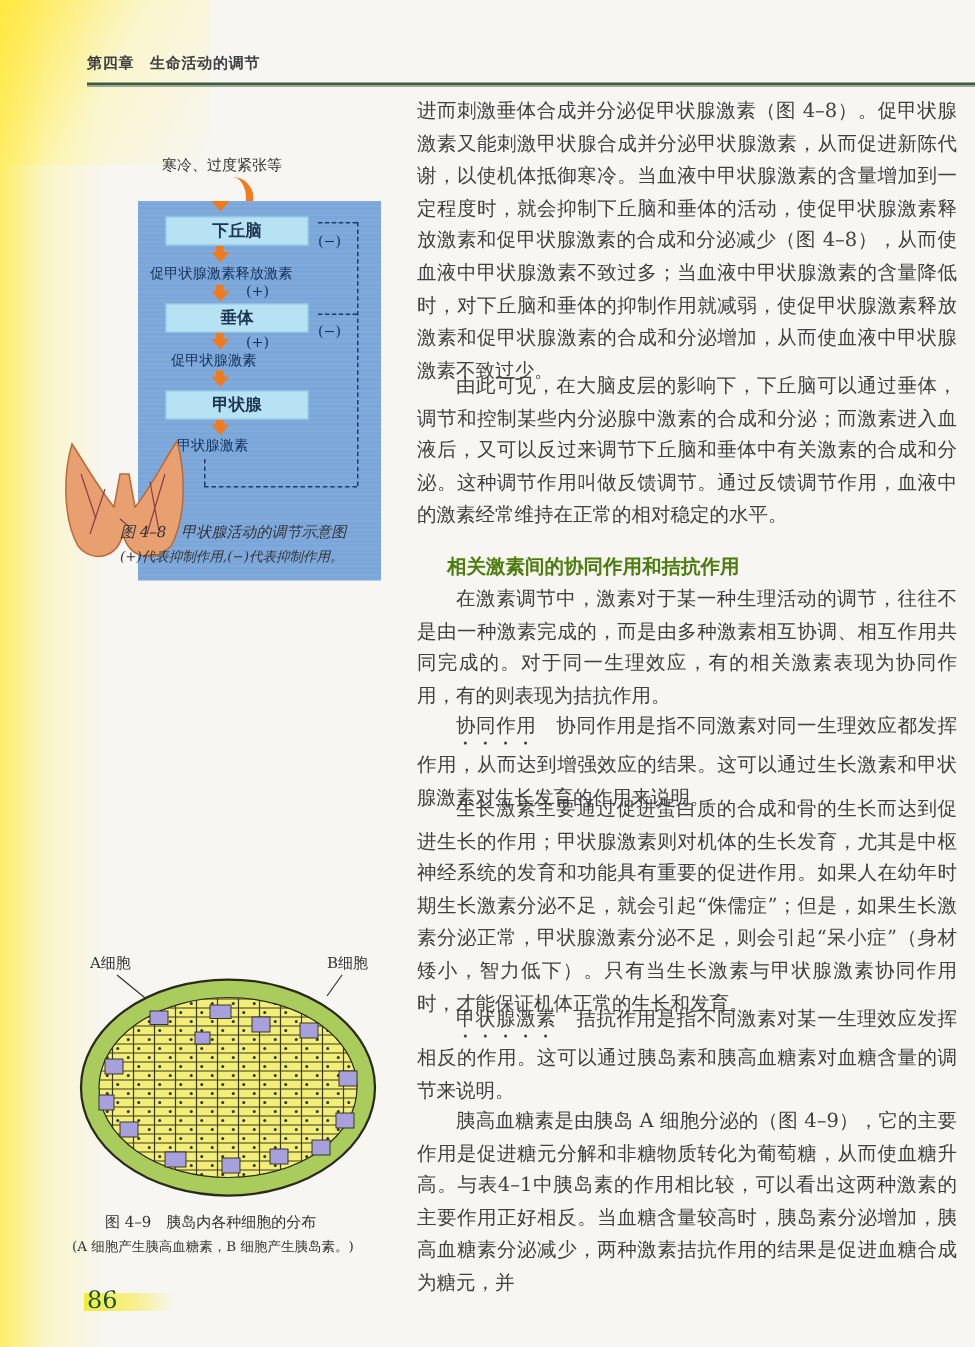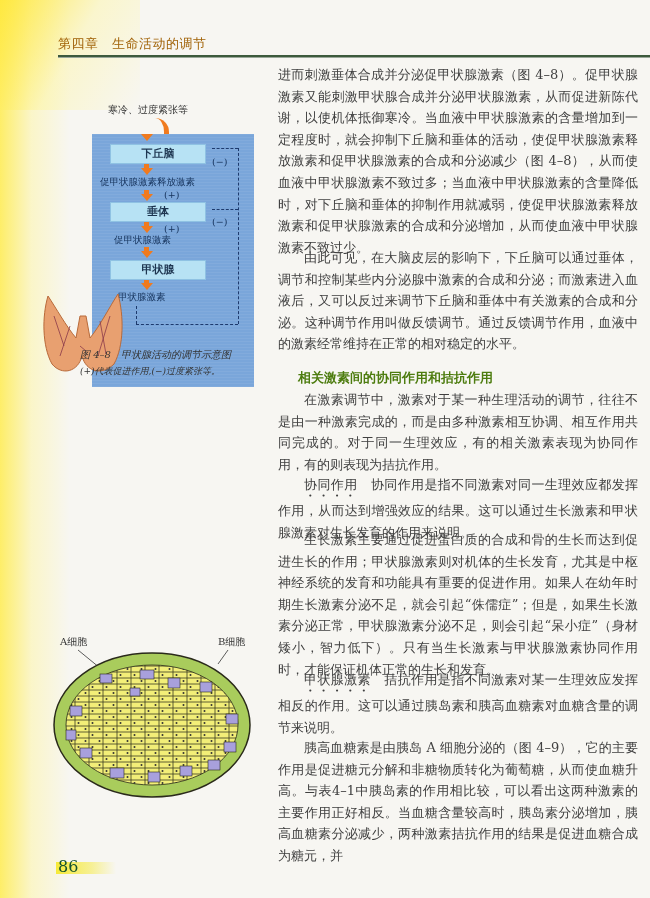--- a/index.html
+++ b/index.html
@@ -14,21 +14,21 @@
     background:linear-gradient(90deg, rgba(255,236,80,0.85) 0%, rgba(255,245,150,0.45) 45%, rgba(247,246,242,0) 100%);
   }
   .edge-glow.top {
     width:140px; height:110px;
     background:linear-gradient(120deg, rgba(255,232,60,0.9) 0%, rgba(255,245,150,0.4) 50%, rgba(247,246,242,0) 100%);
   }
   .header {
     position:absolute; left:58px; top:35px; width:592px; height:20px;
   }
   .header-title {
-    position:absolute; left:0; top:0; font-size:13px; font-weight:normal; color:#a16207; letter-spacing:0.5px;
+    position:absolute; left:0; top:0; font-size:10px; font-weight:bold; color:#404040; letter-spacing:0.5px;
     font-family:"DejaVu Sans", sans-serif;
   }
   .header-rule {
     position:absolute; left:0; top:20px; width:592px; height:3px;
     background:linear-gradient(180deg,#3d5a3d 0,#3d5a3d 2px,#9aa89a 2px,#9aa89a 3px);
   }
 
   
   .fig48 { position:absolute; left:30px; top:62px; width:240px; height:290px;margin-top:36px; }
   .fig48 .trigger { position:absolute; left:48px; top:5px; width:140px; text-align:center; font-size:10px; color:#333; }
@@ -116,21 +116,21 @@
     <div class="lbl" style="left:120px; top:82px;">(−)</div>
   </div>
 
   <svg class="thyroid" viewBox="0 0 86 100">
     <path d="M8,20 C2,40 2,70 12,88 C22,100 38,96 42,80 C46,96 62,100 74,88 C84,70 84,40 78,18 C70,30 60,50 50,62 L46,40 L40,40 L36,62 C26,50 16,32 8,20 Z" fill="#e8a070" stroke="#b86a3a" stroke-width="1"></path>
     <path d="M14,40 L24,70 M30,50 L20,80 M60,45 L66,78 M70,40 L58,80 M40,70 L46,75" stroke="#8a3a4a" stroke-width="0.8" fill="none"></path>
   </svg>
 
   <div class="caption" style="left:50px; top:250px;font-style:italic;">
     <div class="t">图 4–8　甲状腺活动的调节示意图</div>
-    <div style="margin-top:3px;">(+)代表促进作用,(−)过度紧张等。</div>
+    <div style="margin-top:3px;">(+)代表抑制作用,(−)代表抑制作用。</div>
   </div>
 </div>
 
 <div class="col" style="top:64px;">
   <p>进而刺激垂体合成并分泌促甲状腺激素（图 4–8）。促甲状腺激素又能刺激甲状腺合成并分泌甲状腺激素，从而促进新陈代谢，以使机体抵御寒冷。当血液中甲状腺激素的含量增加到一定程度时，就会抑制下丘脑和垂体的活动，使促甲状腺激素释放激素和促甲状腺激素的合成和分泌减少（图 4–8），从而使血液中甲状腺激素不致过多；当血液中甲状腺激素的含量降低时，对下丘脑和垂体的抑制作用就减弱，使促甲状腺激素释放激素和促甲状腺激素的合成和分泌增加，从而使血液中甲状腺激素不致过少。</p>
 </div>
 <div class="col" style="top:247px;">
   <p class="indent">由此可见，在大脑皮层的影响下，下丘脑可以通过垂体，调节和控制某些内分泌腺中激素的合成和分泌；而激素进入血液后，又可以反过来调节下丘脑和垂体中有关激素的合成和分泌。这种调节作用叫做反馈调节。通过反馈调节作用，血液中的激素经常维持在正常的相对稳定的水平。</p>
 </div>
 
@@ -181,16 +181,20 @@
       <rect x="26" y="100" width="10" height="10"></rect>
       <rect x="40" y="118" width="12" height="10"></rect>
       <rect x="184" y="112" width="12" height="10"></rect>
       <rect x="168" y="130" width="12" height="10"></rect>
       <rect x="70" y="138" width="14" height="10"></rect>
       <rect x="108" y="142" width="12" height="10"></rect>
       <rect x="140" y="136" width="12" height="10"></rect>
       <rect x="90" y="58" width="10" height="8"></rect>
     </g>
   </svg>
+  <div class="caption" style="left:8px; top:178px;">
+    <div class="t" style="padding-left:22px;">图 4–9　胰岛内各种细胞的分布</div>
+    <div style="margin-top:3px;">(A 细胞产生胰高血糖素，B 细胞产生胰岛素。)</div>
+  </div>
 </div>
 
 <div class="page-num-bar"></div>
 <div class="page-num">86</div>
 
 </body></html>

